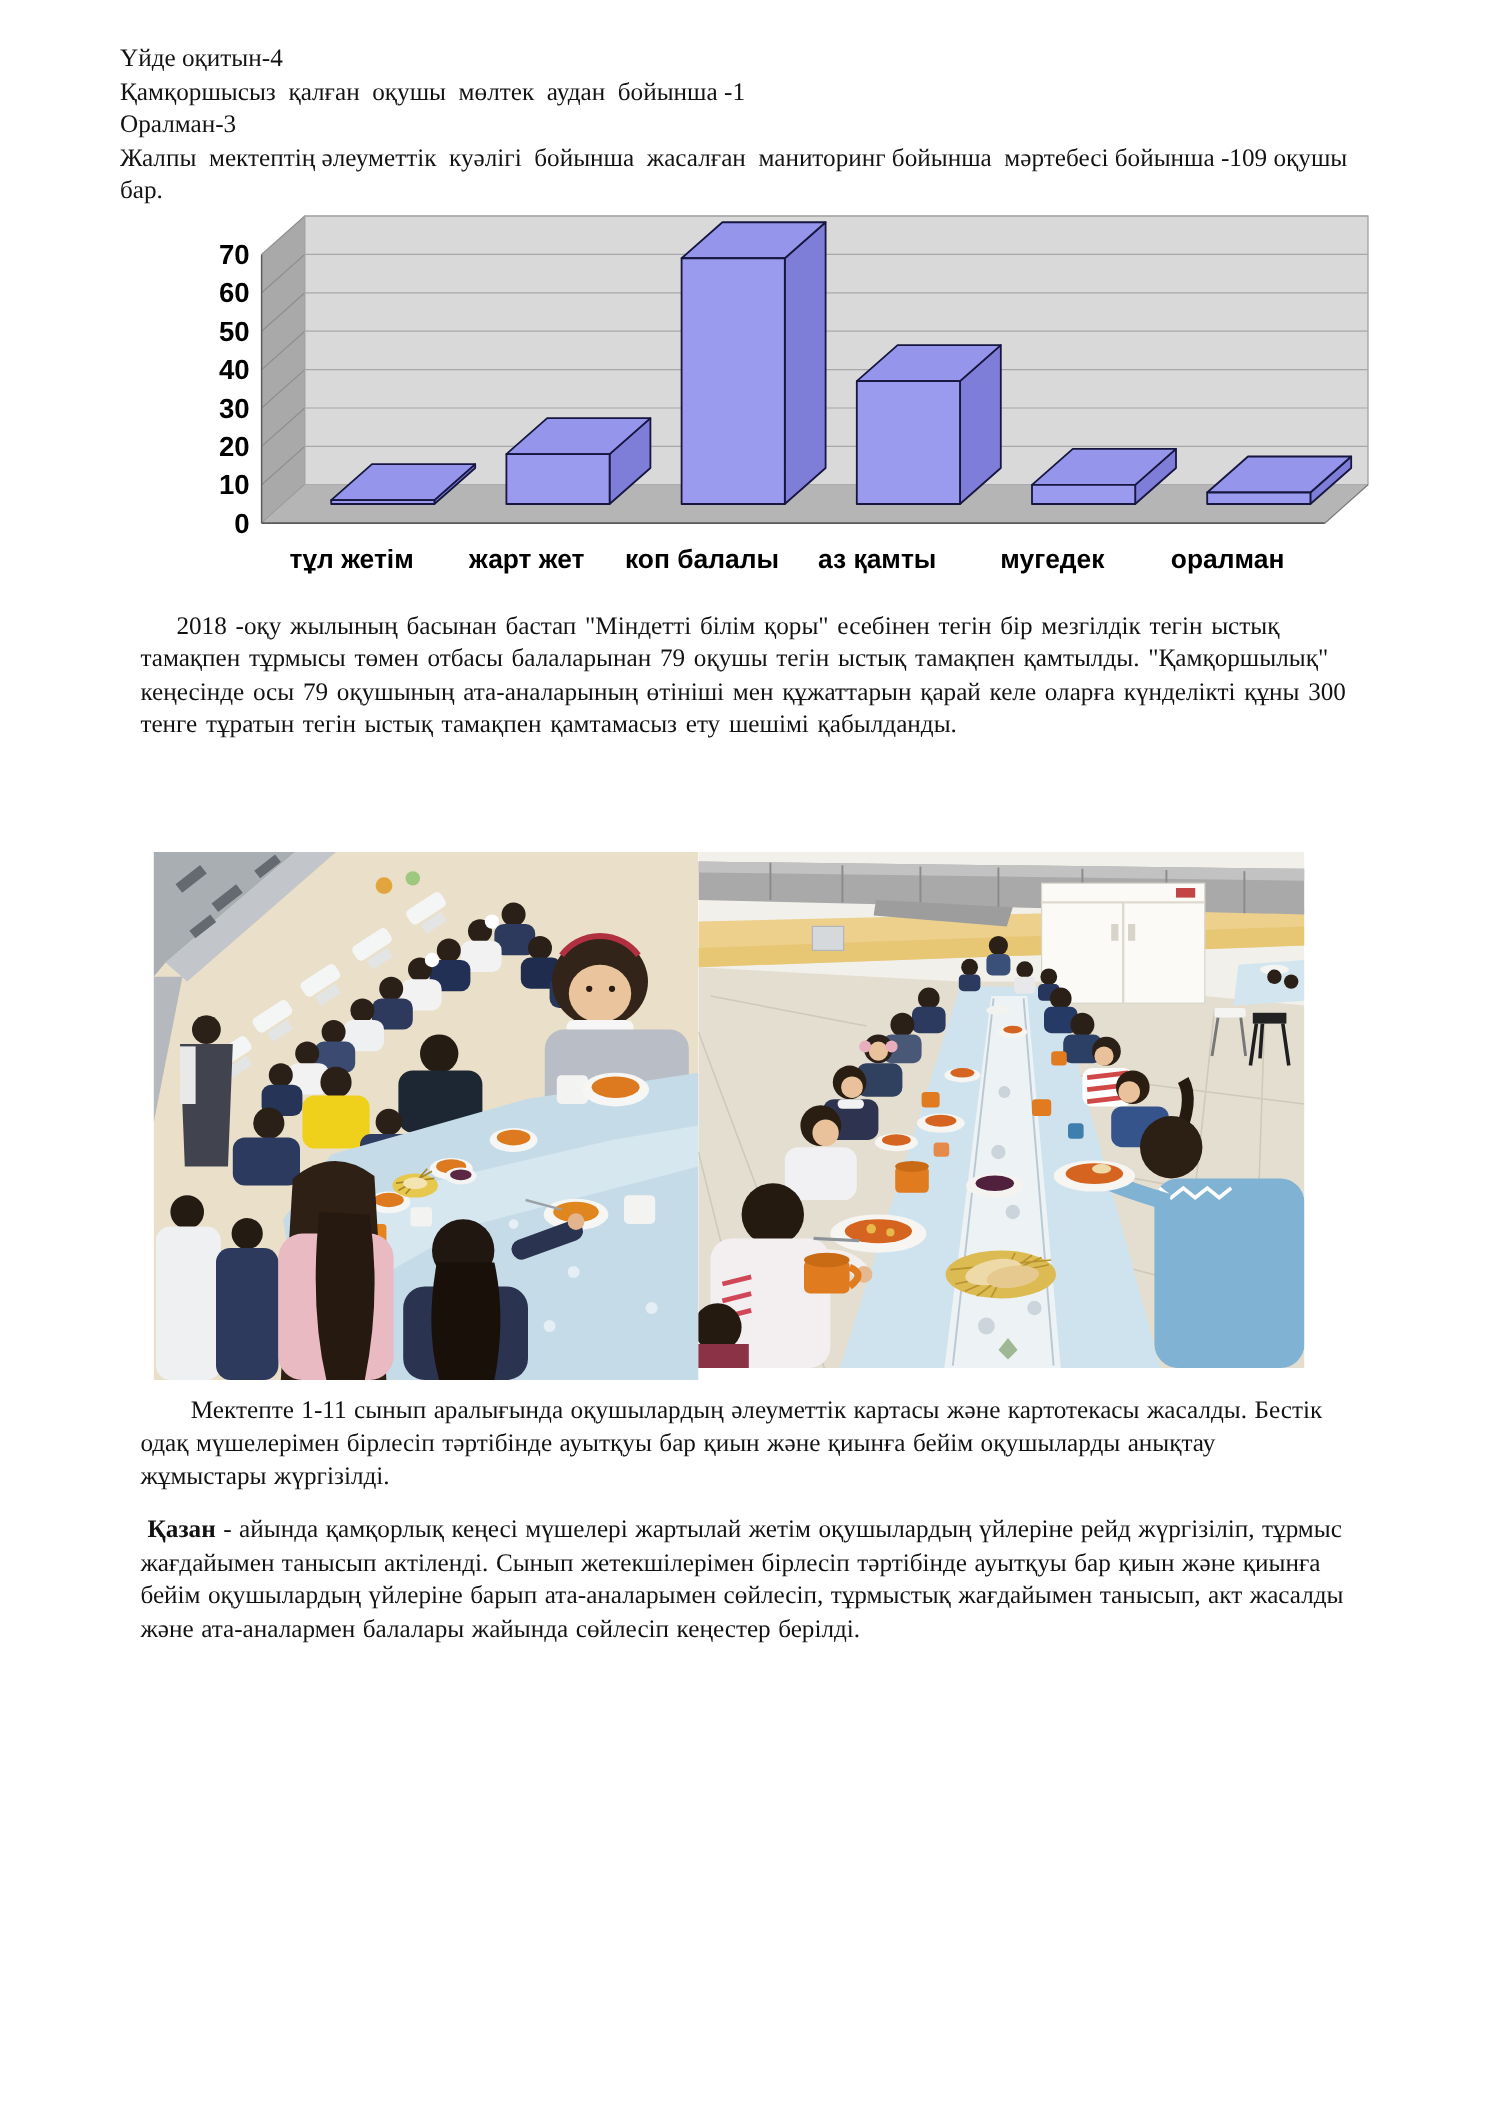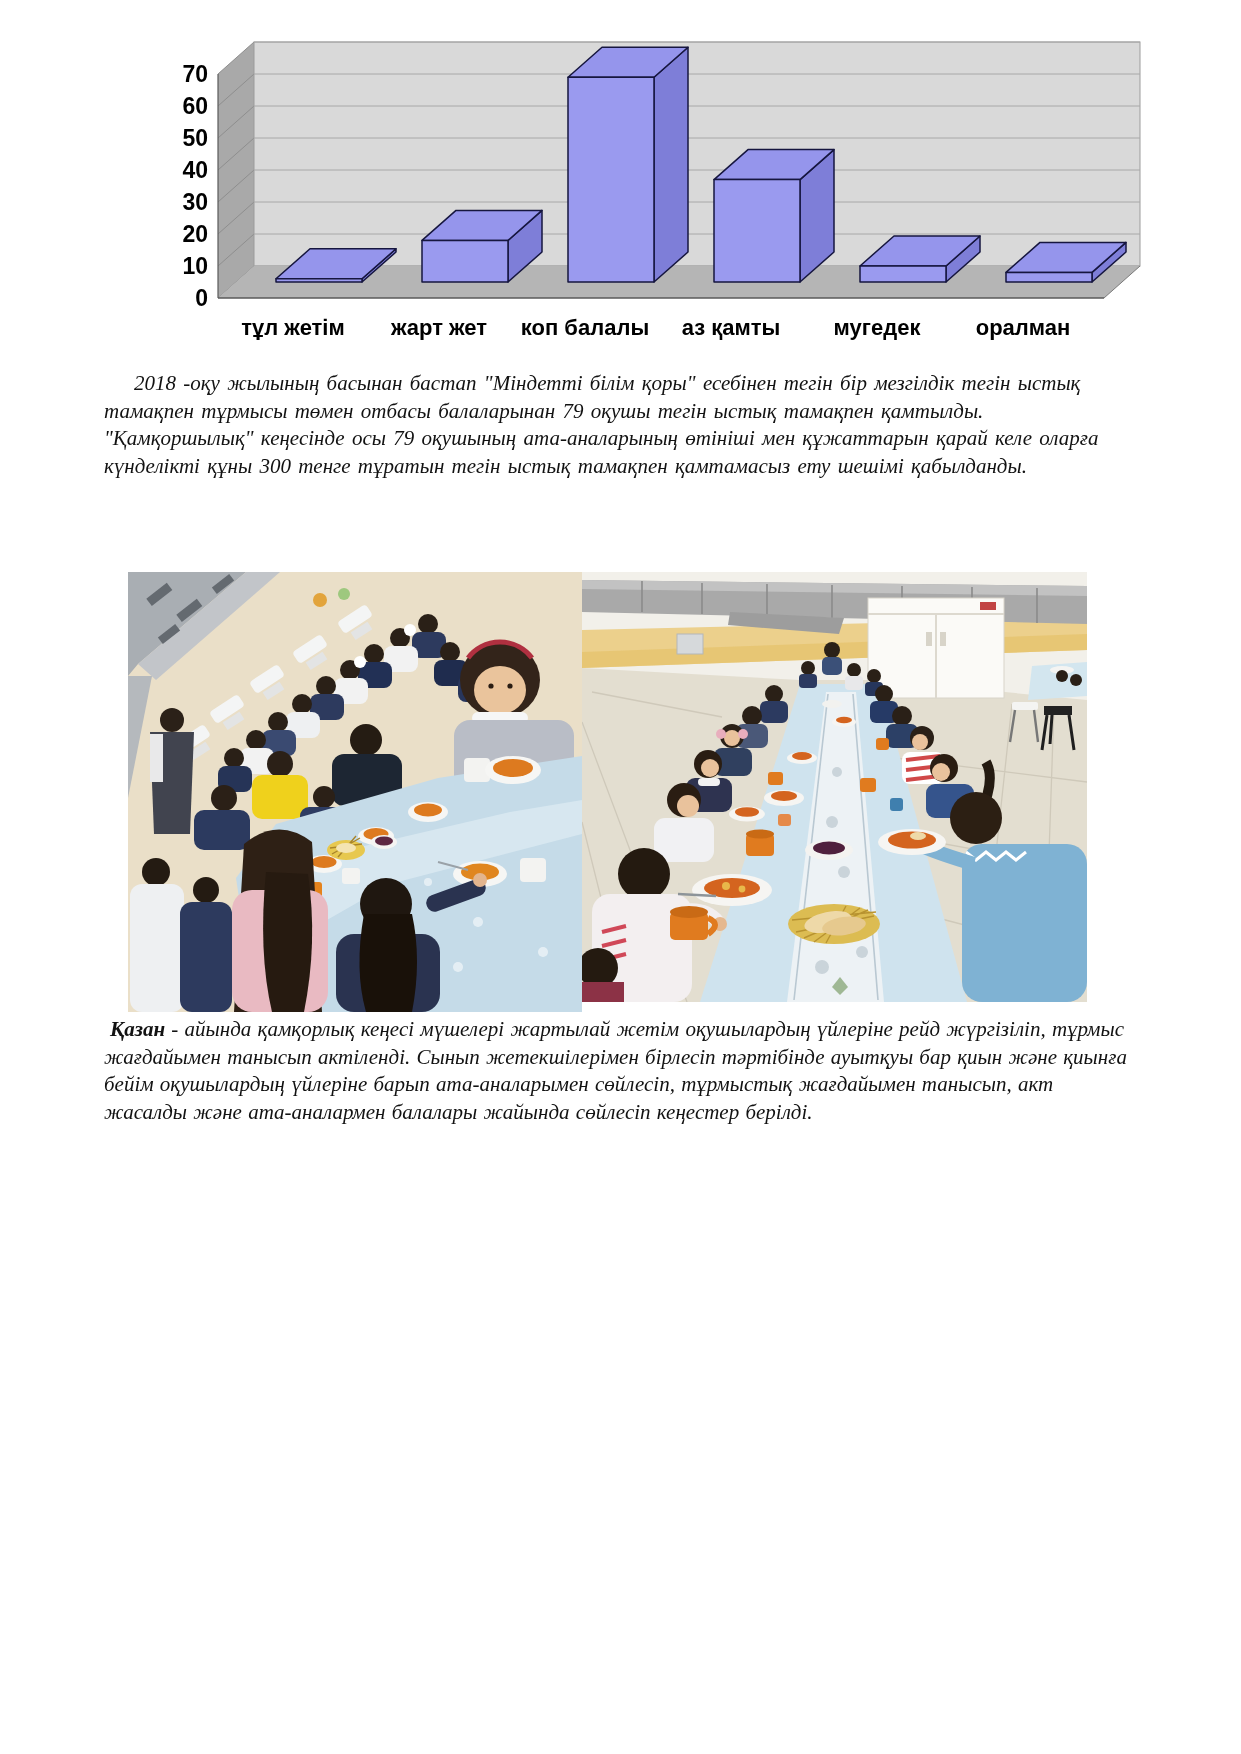--- a/index.html
+++ b/index.html
@@ -5,37 +5,41 @@
   html,body{margin:0;padding:0;background:#ffffff;}
   body{
     width:1241px;height:1754px;overflow:hidden;position:relative;
     font-family:"Liberation Serif", serif;
     font-size:21px;line-height:27.5px;color:#121212;
   }
   .doc{padding:35px 100px 0 100px;width:1041px;}
   .intro{white-space:pre-wrap;}
   .chart-wrap{position:relative;margin:1px 0 0 50px;width:995px;height:312px;}
   .chart-wrap svg{display:block;}
-  .para{margin:4px;font-style:italic;}
+  .para{margin:17px;}
   .p2018{margin-top:22px;text-indent:30px;word-spacing:2px;}
   .photos{display:flex;margin-top:92px;margin-left:28px;}
   .photo-left{width:454px;height:440px;flex:0 0 auto;}
   .photo-right{width:505px;height:430px;flex:0 0 auto;margin-left:31px;margin-top:10px;}
   .photos svg{display:block;width:100%;height:100%;}
   .p3{margin-top:12px;text-indent:42px;word-spacing:1px;}
   .p4{text-indent:6px;word-spacing:1px;}
   .p4 b{font-weight:bold;text-align:right;}
   .p5{text-align:justify;word-spacing:6px;}
   .p6{text-indent:38px;}
 </style>
 </head>
 <body>
 
 <div class="doc">
 
+  <div class="intro">Үйде оқитын-4
+Қамқоршысыз  қалған  оқушы  мөлтек  аудан  бойынша -1
+Оралман-3
+Жалпы  мектептің әлеуметтік  куәлігі  бойынша  жасалған  маниторинг бойынша  мәртебесі бойынша -109 оқушы  бар.</div>
 
   <div class="chart-wrap">
     <div id="chart-host">
         <svg width="995" height="312" viewBox="0 0 995 312">
           <polygon points="68,38 104,6 104,230 68,262" fill="#a9a9a9"></polygon>
           <line x1="68" y1="262" x2="104" y2="230" stroke="#8e8e8e" stroke-width="1"></line>
           <line x1="68" y1="230" x2="104" y2="198" stroke="#8e8e8e" stroke-width="1"></line>
           <line x1="68" y1="198" x2="104" y2="166" stroke="#8e8e8e" stroke-width="1"></line>
           <line x1="68" y1="166" x2="104" y2="134" stroke="#8e8e8e" stroke-width="1"></line>
           <line x1="68" y1="134" x2="104" y2="102" stroke="#8e8e8e" stroke-width="1"></line>
@@ -425,15 +429,16 @@
               <rect x="308" y="226" width="13" height="13" rx="3" fill="#3f7fae"></rect>
             </g>
           <g>
               <rect x="196" y="242" width="13" height="12" rx="3" fill="#e58a4a"></rect>
             </g>
         </g>
       </svg>
     </figure>
   </div>
 
+  <p class="para p3">Мектепте 1-11 сынып аралығында  оқушылардың  әлеуметтік картасы және картотекасы жасалды. Бестік одақ мүшелерімен бірлесіп тәртібінде ауытқуы бар қиын және қиынға бейім оқушыларды анықтау жұмыстары жүргізілді.</p>
   <p class="para p4"><b>Қазан</b><span> - айында қамқорлық кеңесі мүшелері жартылай жетім  оқушылардың үйлеріне рейд жүргізіліп, тұрмыс жағдайымен танысып актіленді.  Сынып жетекшілерімен бірлесіп тәртібінде ауытқуы бар қиын және қиынға бейім  оқушылардың үйлеріне барып ата-аналарымен сөйлесіп, тұрмыстық жағдайымен танысып, акт жасалды және ата-аналармен балалары жайында сөйлесіп кеңестер берілді.</span></p>
 
 </div>
 
 </body></html>

